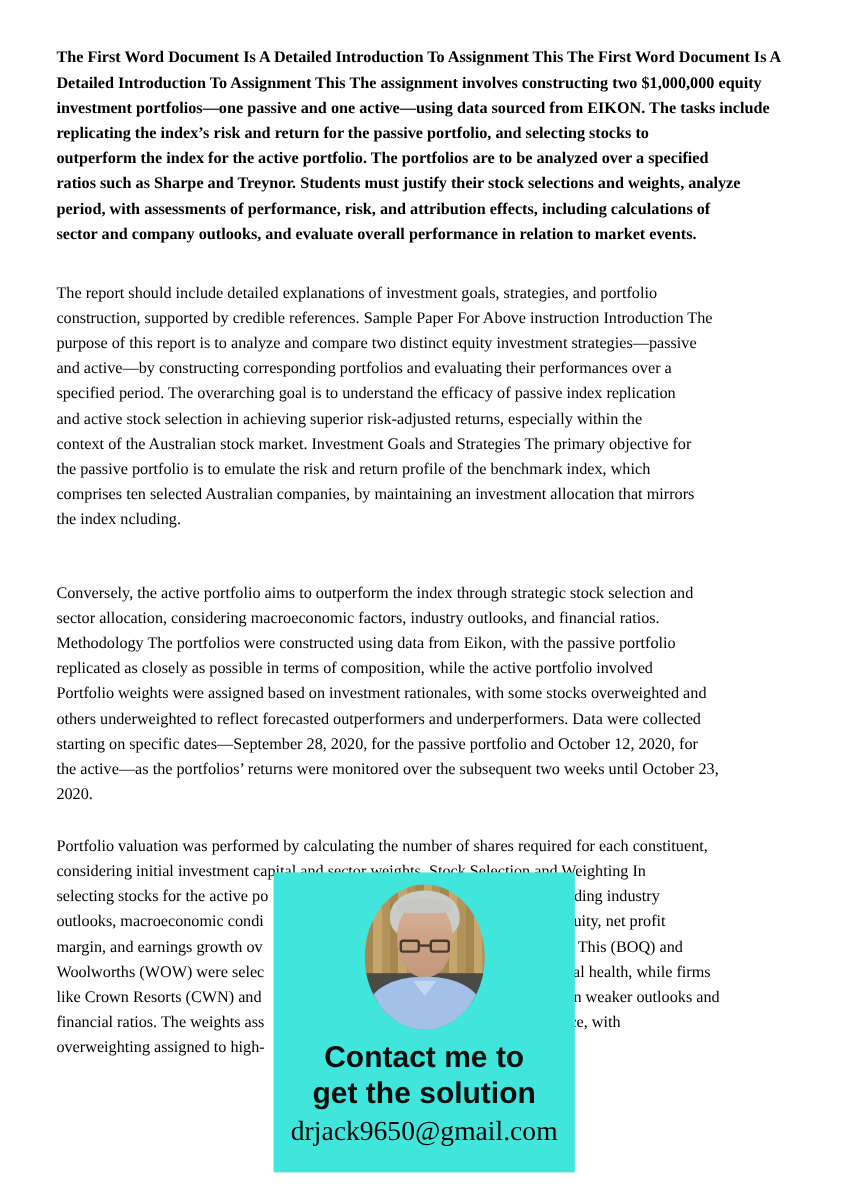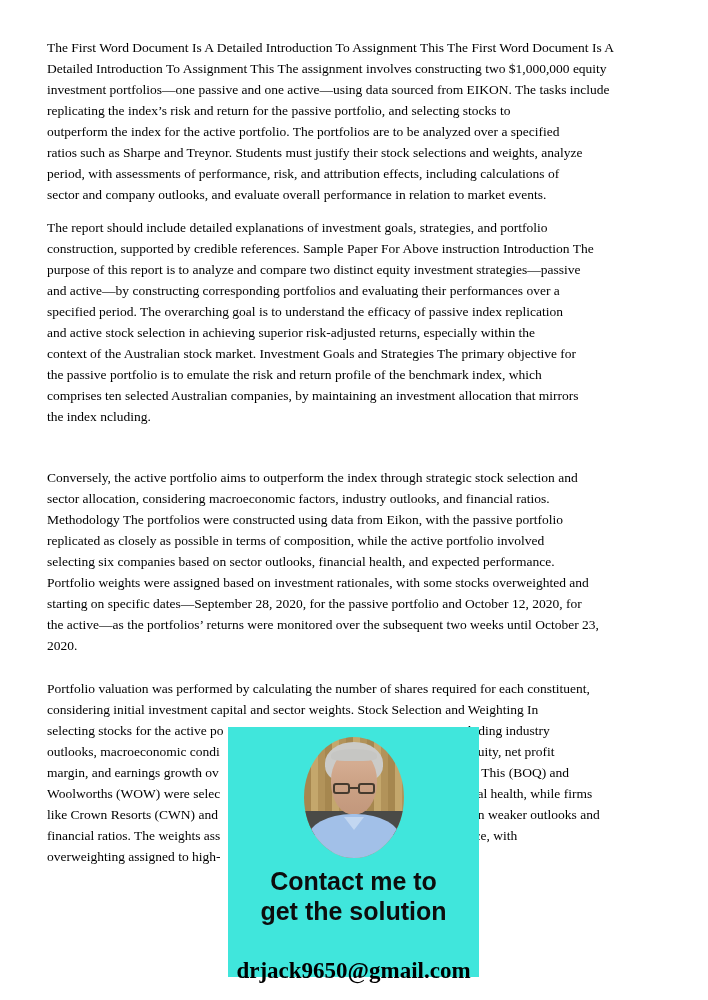--- a/index.html
+++ b/index.html
@@ -5,21 +5,21 @@
   * { margin:0; padding:0; box-sizing:border-box; }
   html, body { width:708px; height:1000px; background:#ffffff; }
   .page {
     position:relative; width:708px; height:1000px;
     background:#ffffff; overflow:hidden;
     font-family:"Liberation Serif","DejaVu Serif",serif;
     color:var(--doc-text,#000);
   }
   .doc { position:absolute; left:47px; top:37px; width:616px; font-size:13.5px; line-height:21px; }
   .para { display:block; }
-  .para-1 { margin-bottom:12px; }
+  .para-1 { margin-bottom:28px;font-weight:bold; }
   .para-2 { margin-bottom:14px; }
   .para-3 { margin-bottom:22px;margin-top:40px; }
   .ln { height:21px; white-space:nowrap; position:relative; }
   .frag-right { position:absolute; left:408px; top:0; }
 
   
   .promo {
     position:absolute; left:228px; top:727px; width:251px; height:250px;
     background:var(--promo-bg,#40e6dc); z-index:5;
   }
@@ -43,22 +43,22 @@
     clip-path:polygon(0 0,100% 0,50% 100%); }
   .promo-l1, .promo-l2 {
     position:absolute; left:0; width:100%; text-align:center;
     font-family:"Liberation Sans","DejaVu Sans",sans-serif; font-weight:700;
     font-size:25px; line-height:30px; color:var(--promo-text,#0d0d0d);
   }
   .promo-l1 { top:139px; }
   .promo-l2 { top:169px; }
   .promo-email {
     position:absolute; left:0; top:202px; width:100%; text-align:center;
-    font-family:"Liberation Serif","DejaVu Serif",serif; font-weight:700;
-    font-size:23px; line-height:28px; color:#000;margin-top:28px;
+    font-family:"Liberation Serif","DejaVu Serif",serif; font-weight:400;
+    font-size:23px; line-height:28px; color:#000;
   }
 </style>
 </head>
 <body>
 
 <div class="page">
   <div class="doc">
 
     <div class="para para-1">
       <div class="ln">The First Word Document Is A Detailed Introduction To Assignment This The First Word Document Is A</div>
@@ -82,22 +82,22 @@
       <div class="ln">the passive portfolio is to emulate the risk and return profile of the benchmark index, which</div>
       <div class="ln">comprises ten selected Australian companies, by maintaining an investment allocation that mirrors</div>
       <div class="ln">the index ncluding.</div>
     </div>
 
     <div class="para para-3">
       <div class="ln">Conversely, the active portfolio aims to outperform the index through strategic stock selection and</div>
       <div class="ln">sector allocation, considering macroeconomic factors, industry outlooks, and financial ratios.</div>
       <div class="ln">Methodology The portfolios were constructed using data from Eikon, with the passive portfolio</div>
       <div class="ln">replicated as closely as possible in terms of composition, while the active portfolio involved</div>
-      <div class="ln">selecting six companies based on sector outlooks, financial health, and expected performance.</div>
       <div class="ln">Portfolio weights were assigned based on investment rationales, with some stocks overweighted and</div>
+      <div class="ln">others underweighted to reflect forecasted outperformers and underperformers. Data were collected</div>
       <div class="ln">starting on specific dates—September 28, 2020, for the passive portfolio and October 12, 2020, for</div>
       <div class="ln">the active—as the portfolios’ returns were monitored over the subsequent two weeks until October 23,</div>
       <div class="ln">2020.</div>
     </div>
 
     <div class="para para-4">
       <div class="ln">
         <span>Portfolio valuation was performed by calculating the number of shares required for each constituent,</span>
         <span class="frag-right"></span>
       </div>

